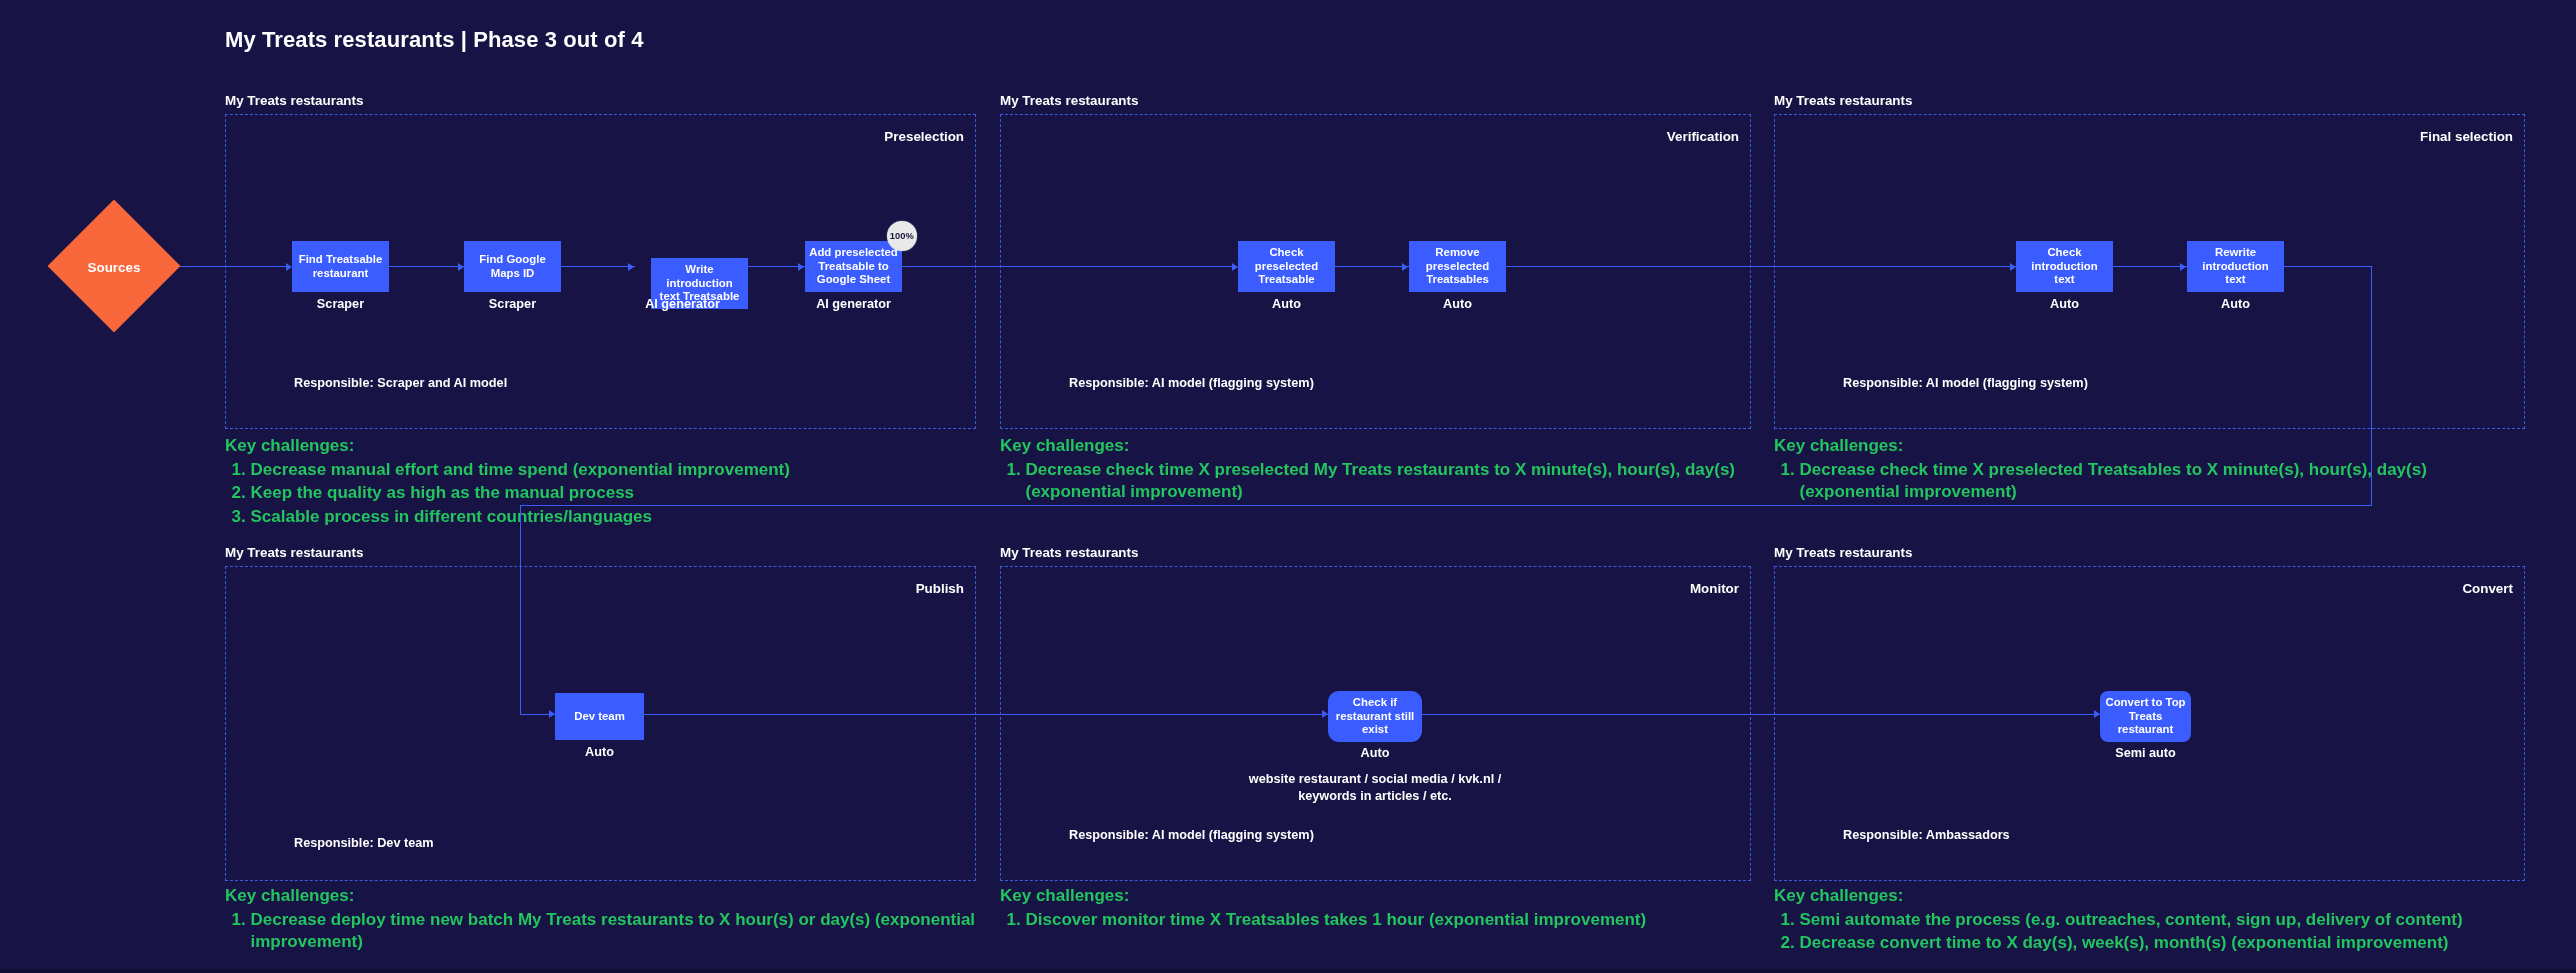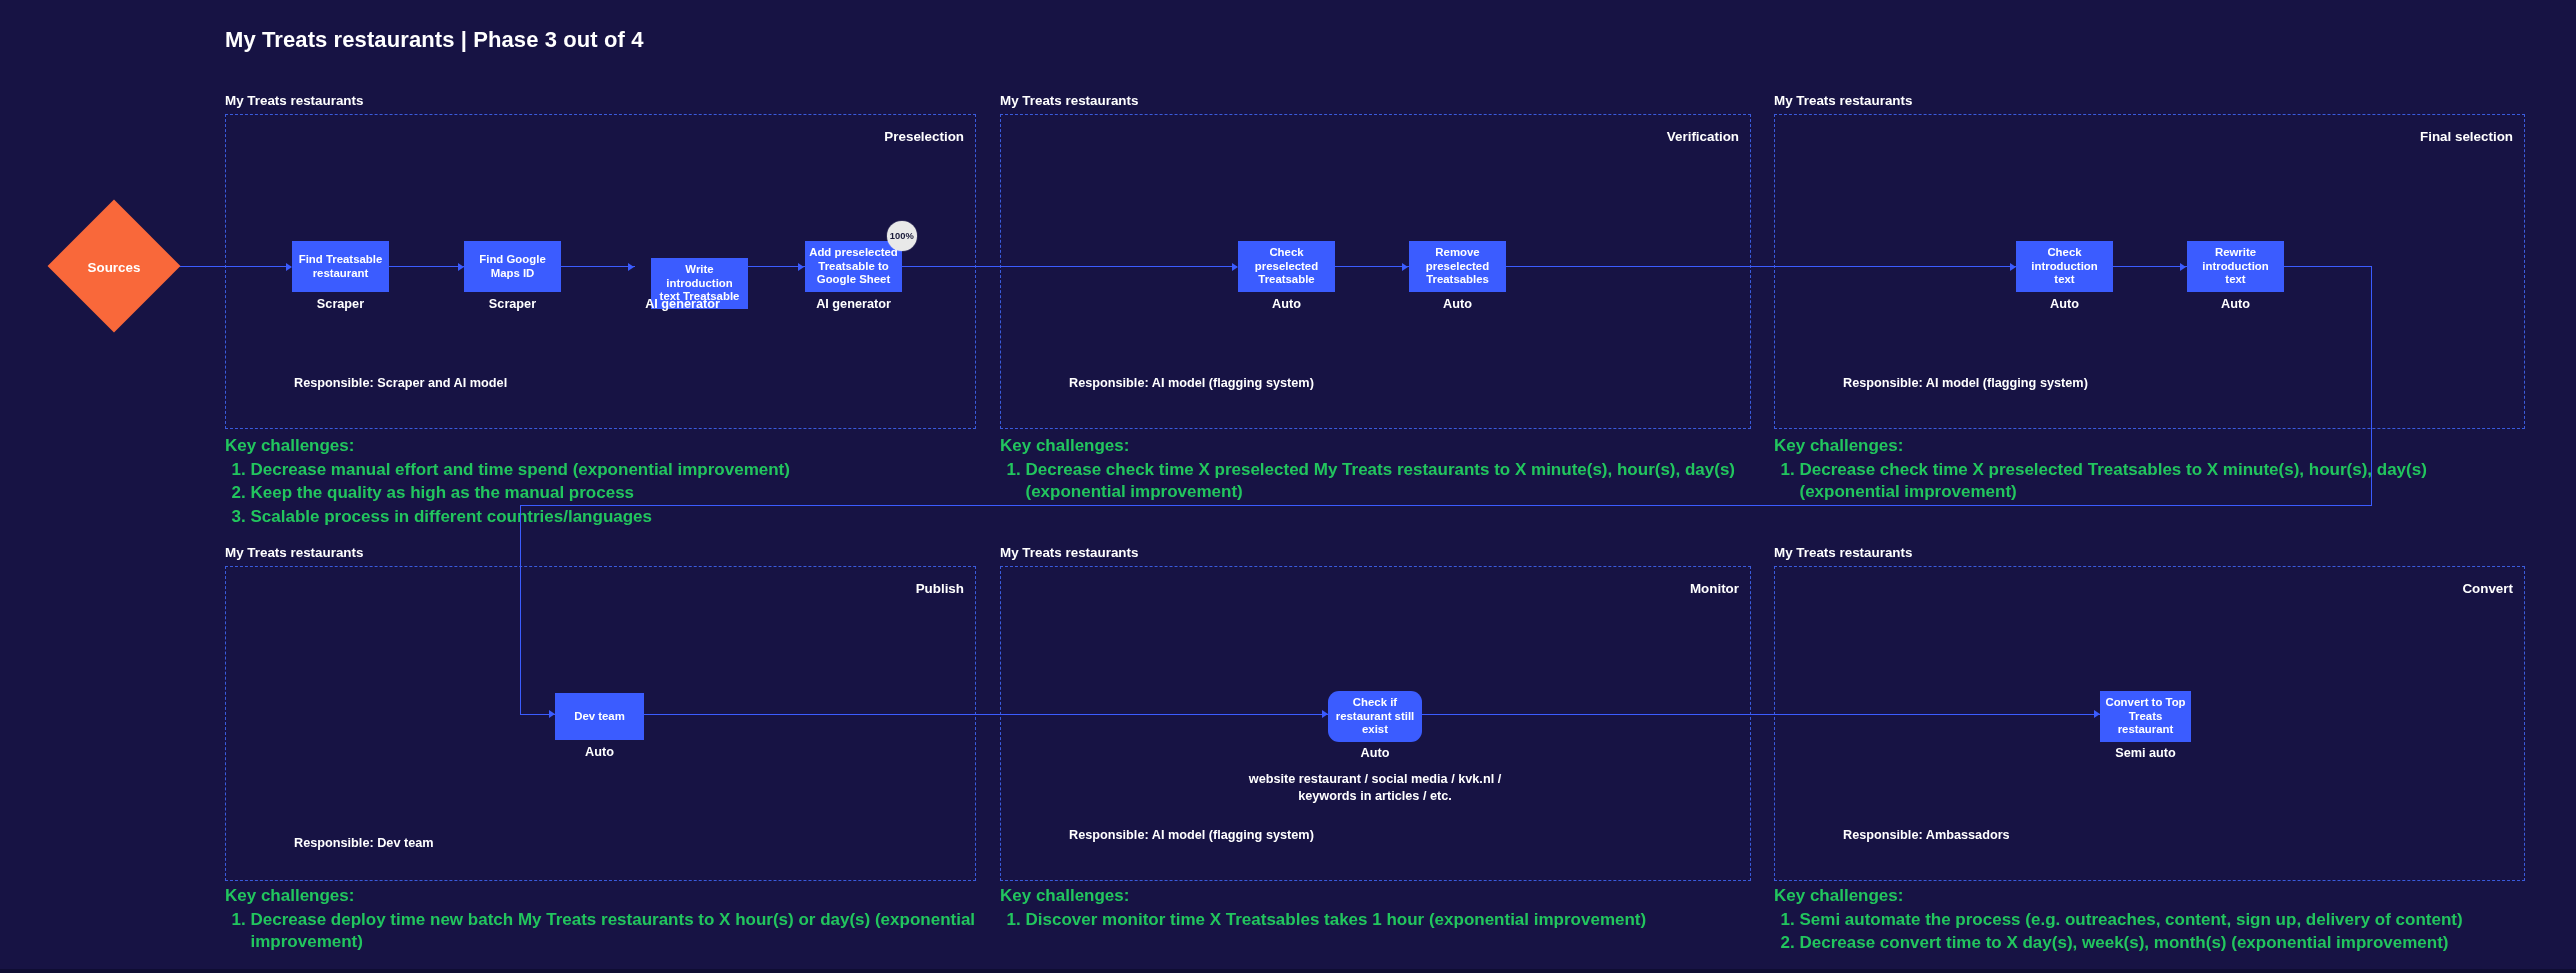--- a/index.html
+++ b/index.html
@@ -250,18 +250,18 @@
   <div class="node" style="left:2187px;top:241px;width:97px;height:51px;">Rewrite introduction text</div>
   <div class="node-sub" style="left:2187px;top:297px;width:97px;">Auto</div>
 
   <div class="node" style="left:555px;top:693px;width:89px;height:47px;">Dev team</div>
   <div class="node-sub" style="left:555px;top:745px;width:89px;">Auto</div>
 
   <div class="node" style="left:1328px;top:691px;width:94px;height:51px;border-radius:11px;">Check if restaurant still exist</div>
   <div class="node-sub" style="left:1328px;top:746px;width:94px;">Auto</div>
   <div class="note" style="left:1241px;top:771px;width:268px;">website restaurant / social media / kvk.nl / keywords in articles / etc.</div>
 
-  <div class="node" style="left:2100px;top:691px;width:91px;height:51px;">Convert to Top Treats restaurant</div>
+  <div class="node" style="left:2100px;top:691px;width:91px;height:51px;border-radius:8px;">Convert to Top Treats restaurant</div>
   <div class="node-sub" style="left:2100px;top:746px;width:91px;">Semi auto</div>
 
   <div class="footer-strip"></div>
 </div>
 
 
 </body></html>

